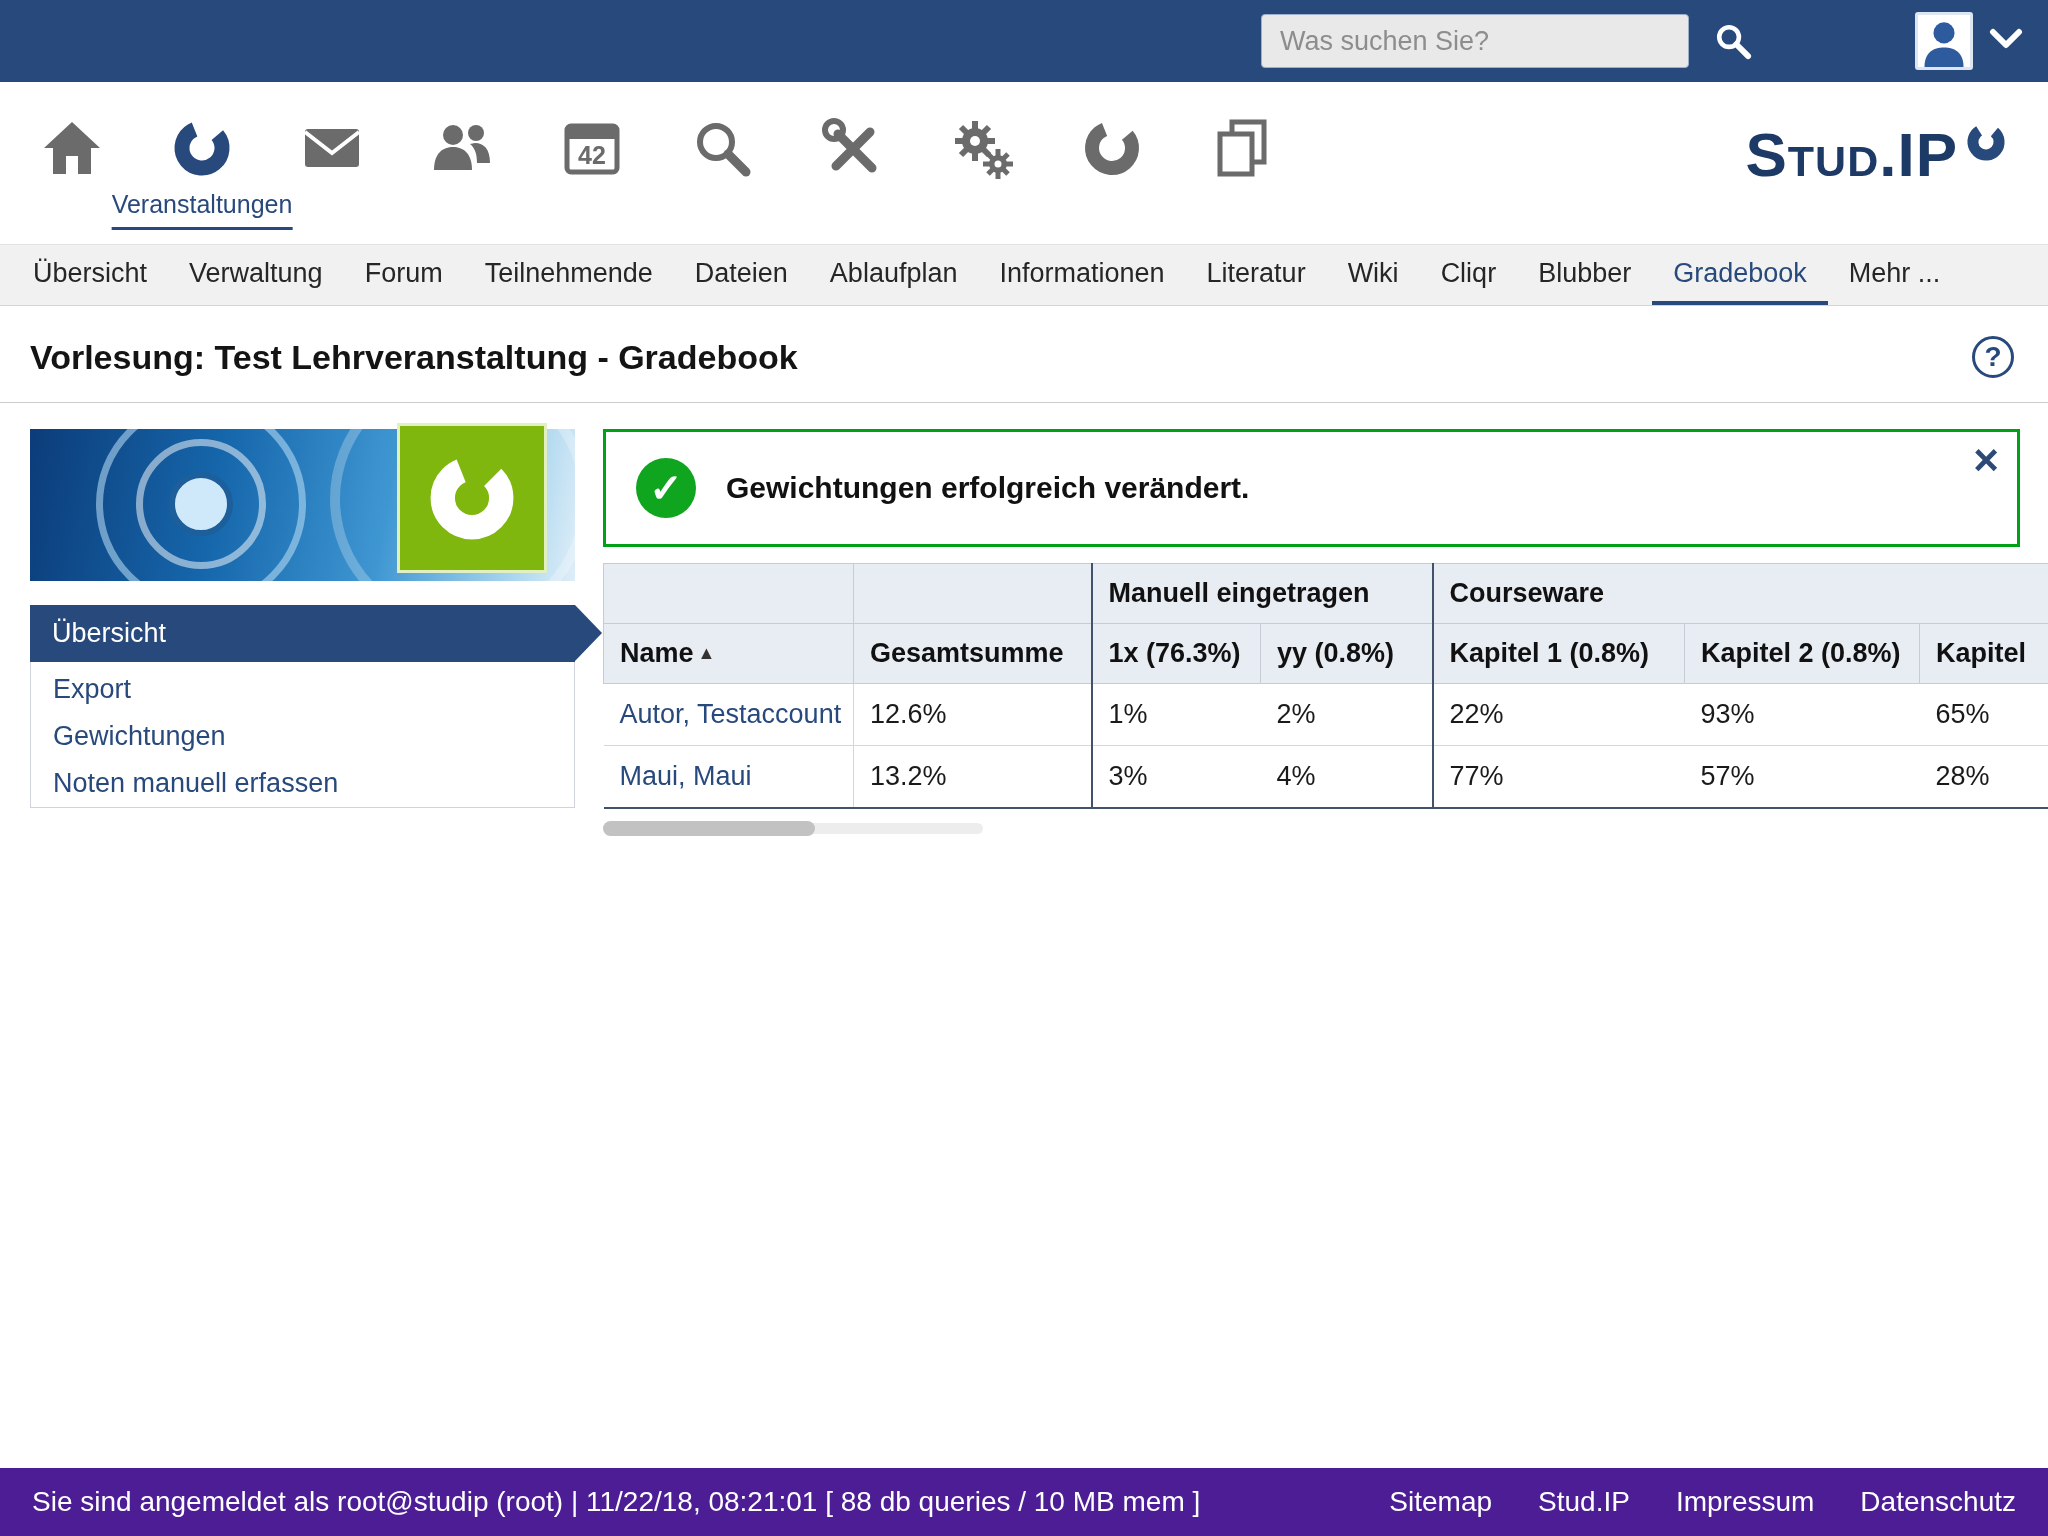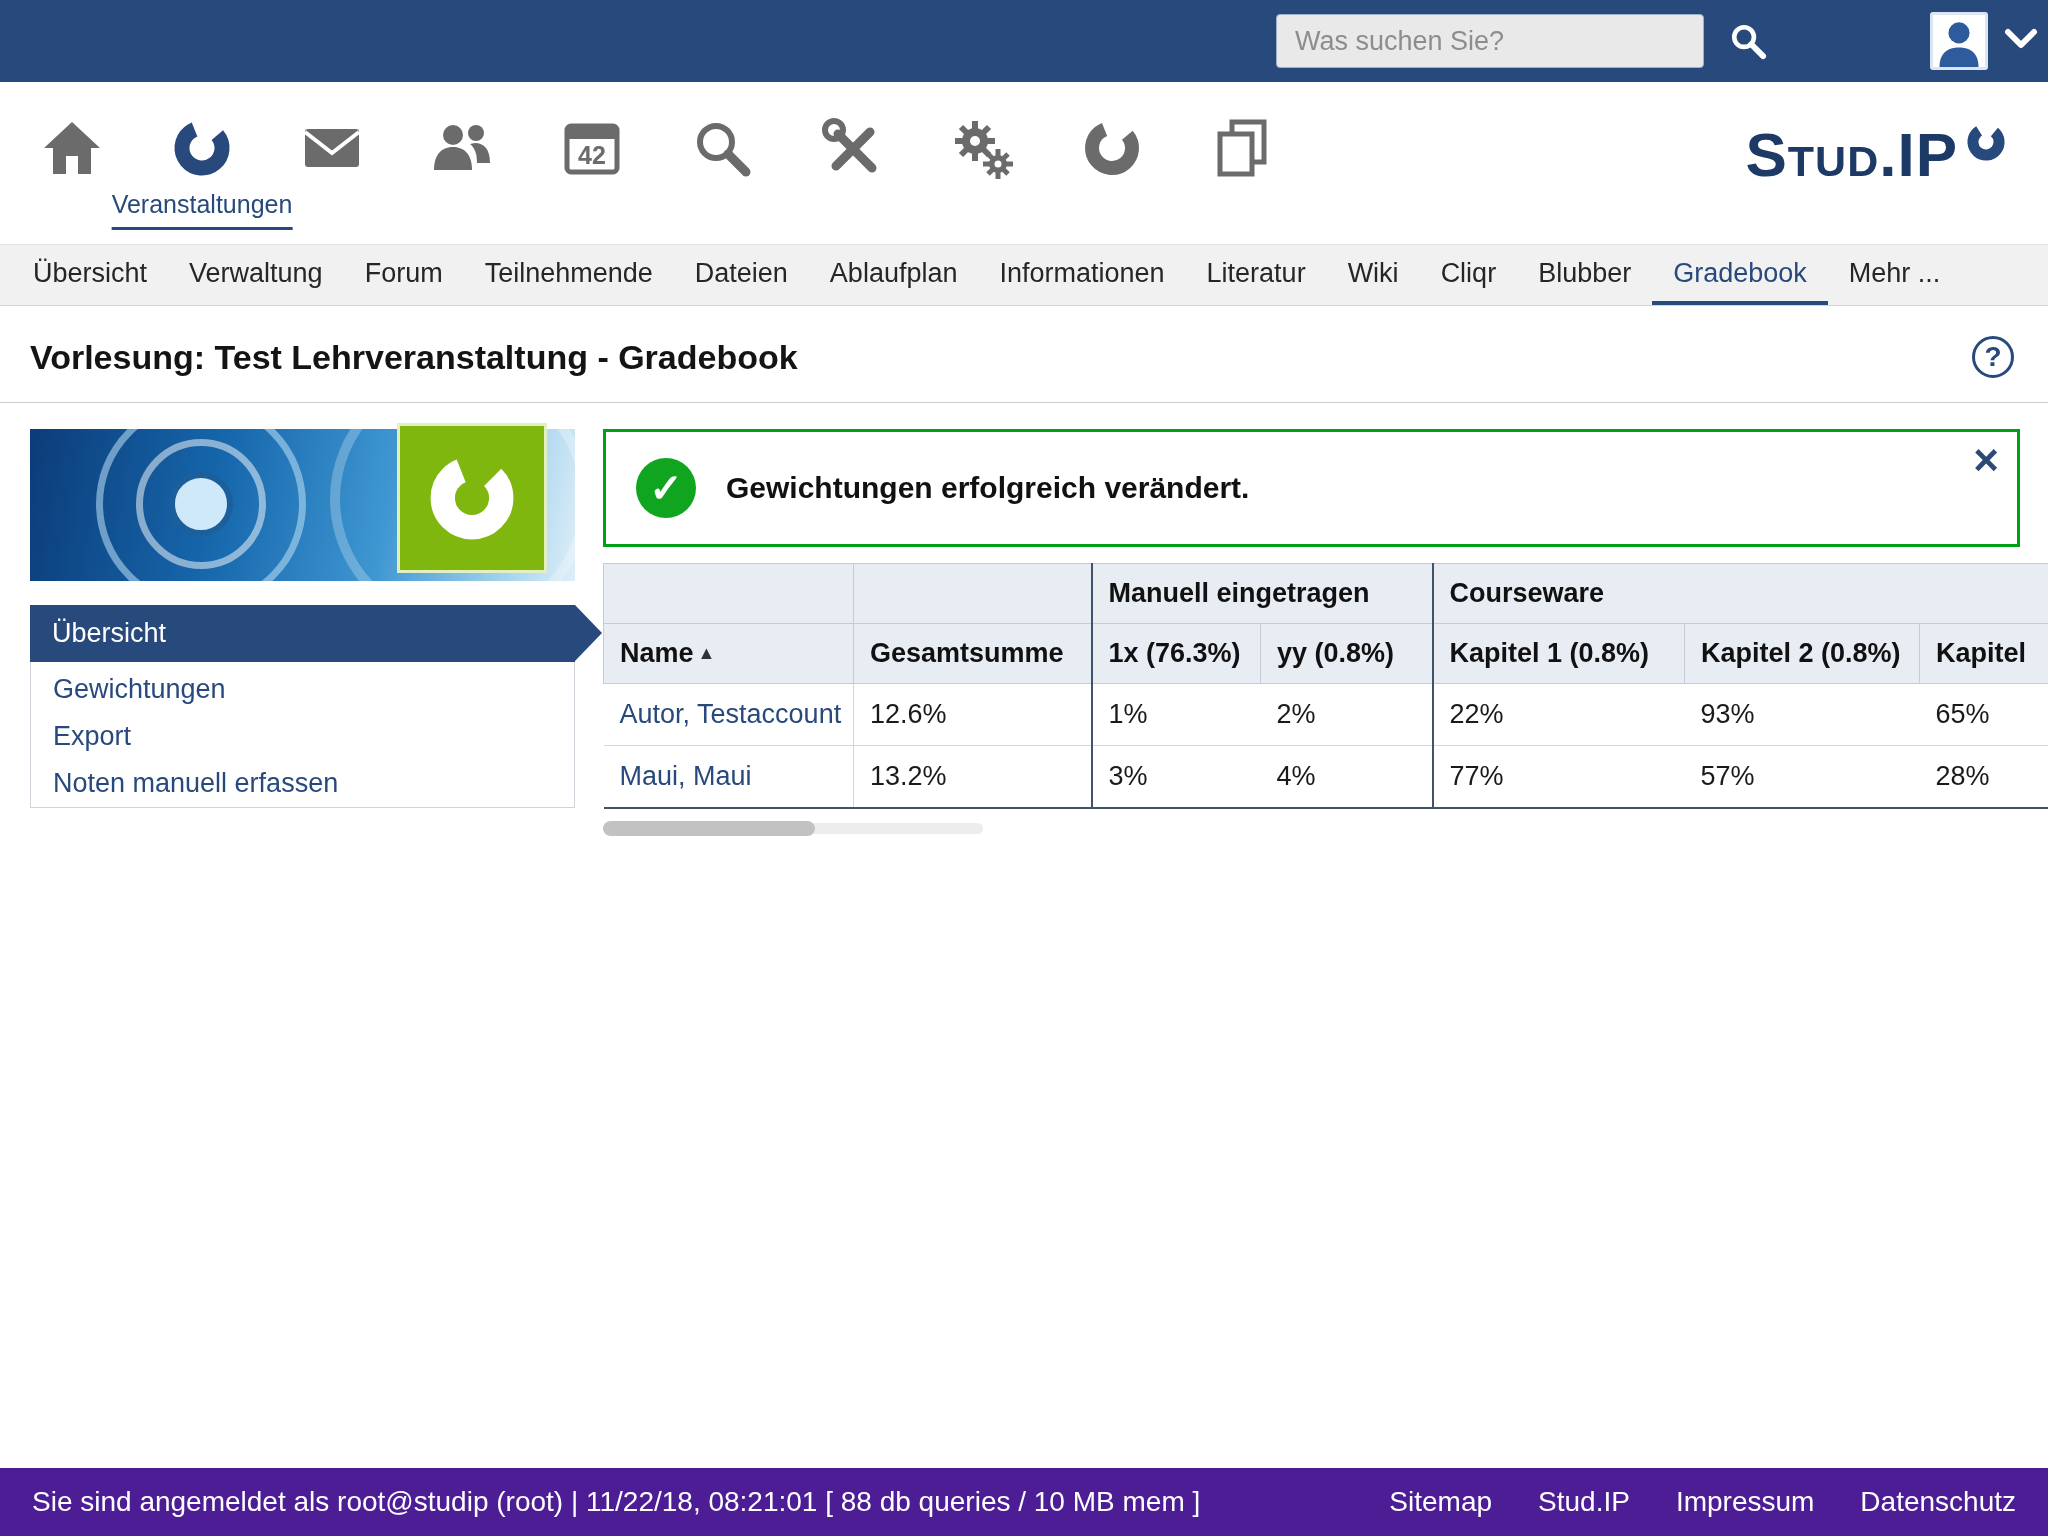--- a/index.html
+++ b/index.html
@@ -3,21 +3,21 @@
 <meta charset="utf-8">
 <style>
   * { box-sizing: border-box; }
   html,body { margin:0; padding:0; }
   body {
     width:2048px; height:1536px; overflow:hidden; position:relative;
     background:#fff; font-family:"Liberation Sans", sans-serif; color:#1a1a1a;
   }
 
   
-  .topbar { height:82px; background:#28497c; display:flex; align-items:center; padding:0 10px; }
+  .topbar { height:82px; background:#28497c; display:flex; align-items:center; padding:0 25px; }
   .topbar-right { margin-left:auto; display:flex; align-items:center; }
   .search-input {
     width:428px; height:54px; background:#e9e9e9; border:1px solid #9db0ca; border-radius:4px;
     font-size:27px; padding:0 18px; color:#444; font-family:"Liberation Sans", sans-serif;
   }
   .search-input::placeholder { color:#8d8d8d; }
   .tb-search-btn { margin-left:20px; width:48px; height:48px; display:flex; align-items:center; justify-content:center; cursor:pointer; }
   .avatar-group { display:flex; align-items:center; margin-left:158px; }
   .avatar-box { width:58px; height:58px; background:#fff; border:3px solid #dce6f2; border-radius:3px; display:flex; align-items:flex-end; justify-content:center; overflow:hidden; cursor:pointer; }
   .chevron { margin-left:16px; cursor:pointer; }
@@ -249,22 +249,22 @@
           <div class="ring r4"></div>
       </div>
       <div class="cw-icon">
         <svg width="104" height="104" viewBox="0 0 64 64">
           <circle cx="32" cy="32" r="18" fill="none" stroke="#fff" stroke-width="15" stroke-dasharray="92 22" transform="rotate(-45 32 32)"></circle>
         </svg>
       </div>
     </div>
     <div class="snav">
       <div class="snav-item active">Übersicht</div>
+      <div class="snav-item">Export</div>
       <div class="snav-item">Gewichtungen</div>
-      <div class="snav-item">Export</div>
       <div class="snav-item">Noten manuell erfassen</div>
     </div>
   </div>
 
   <div class="main">
 
     <div class="alert">
       <div class="alert-check">
         <span>✓</span>
       </div>

